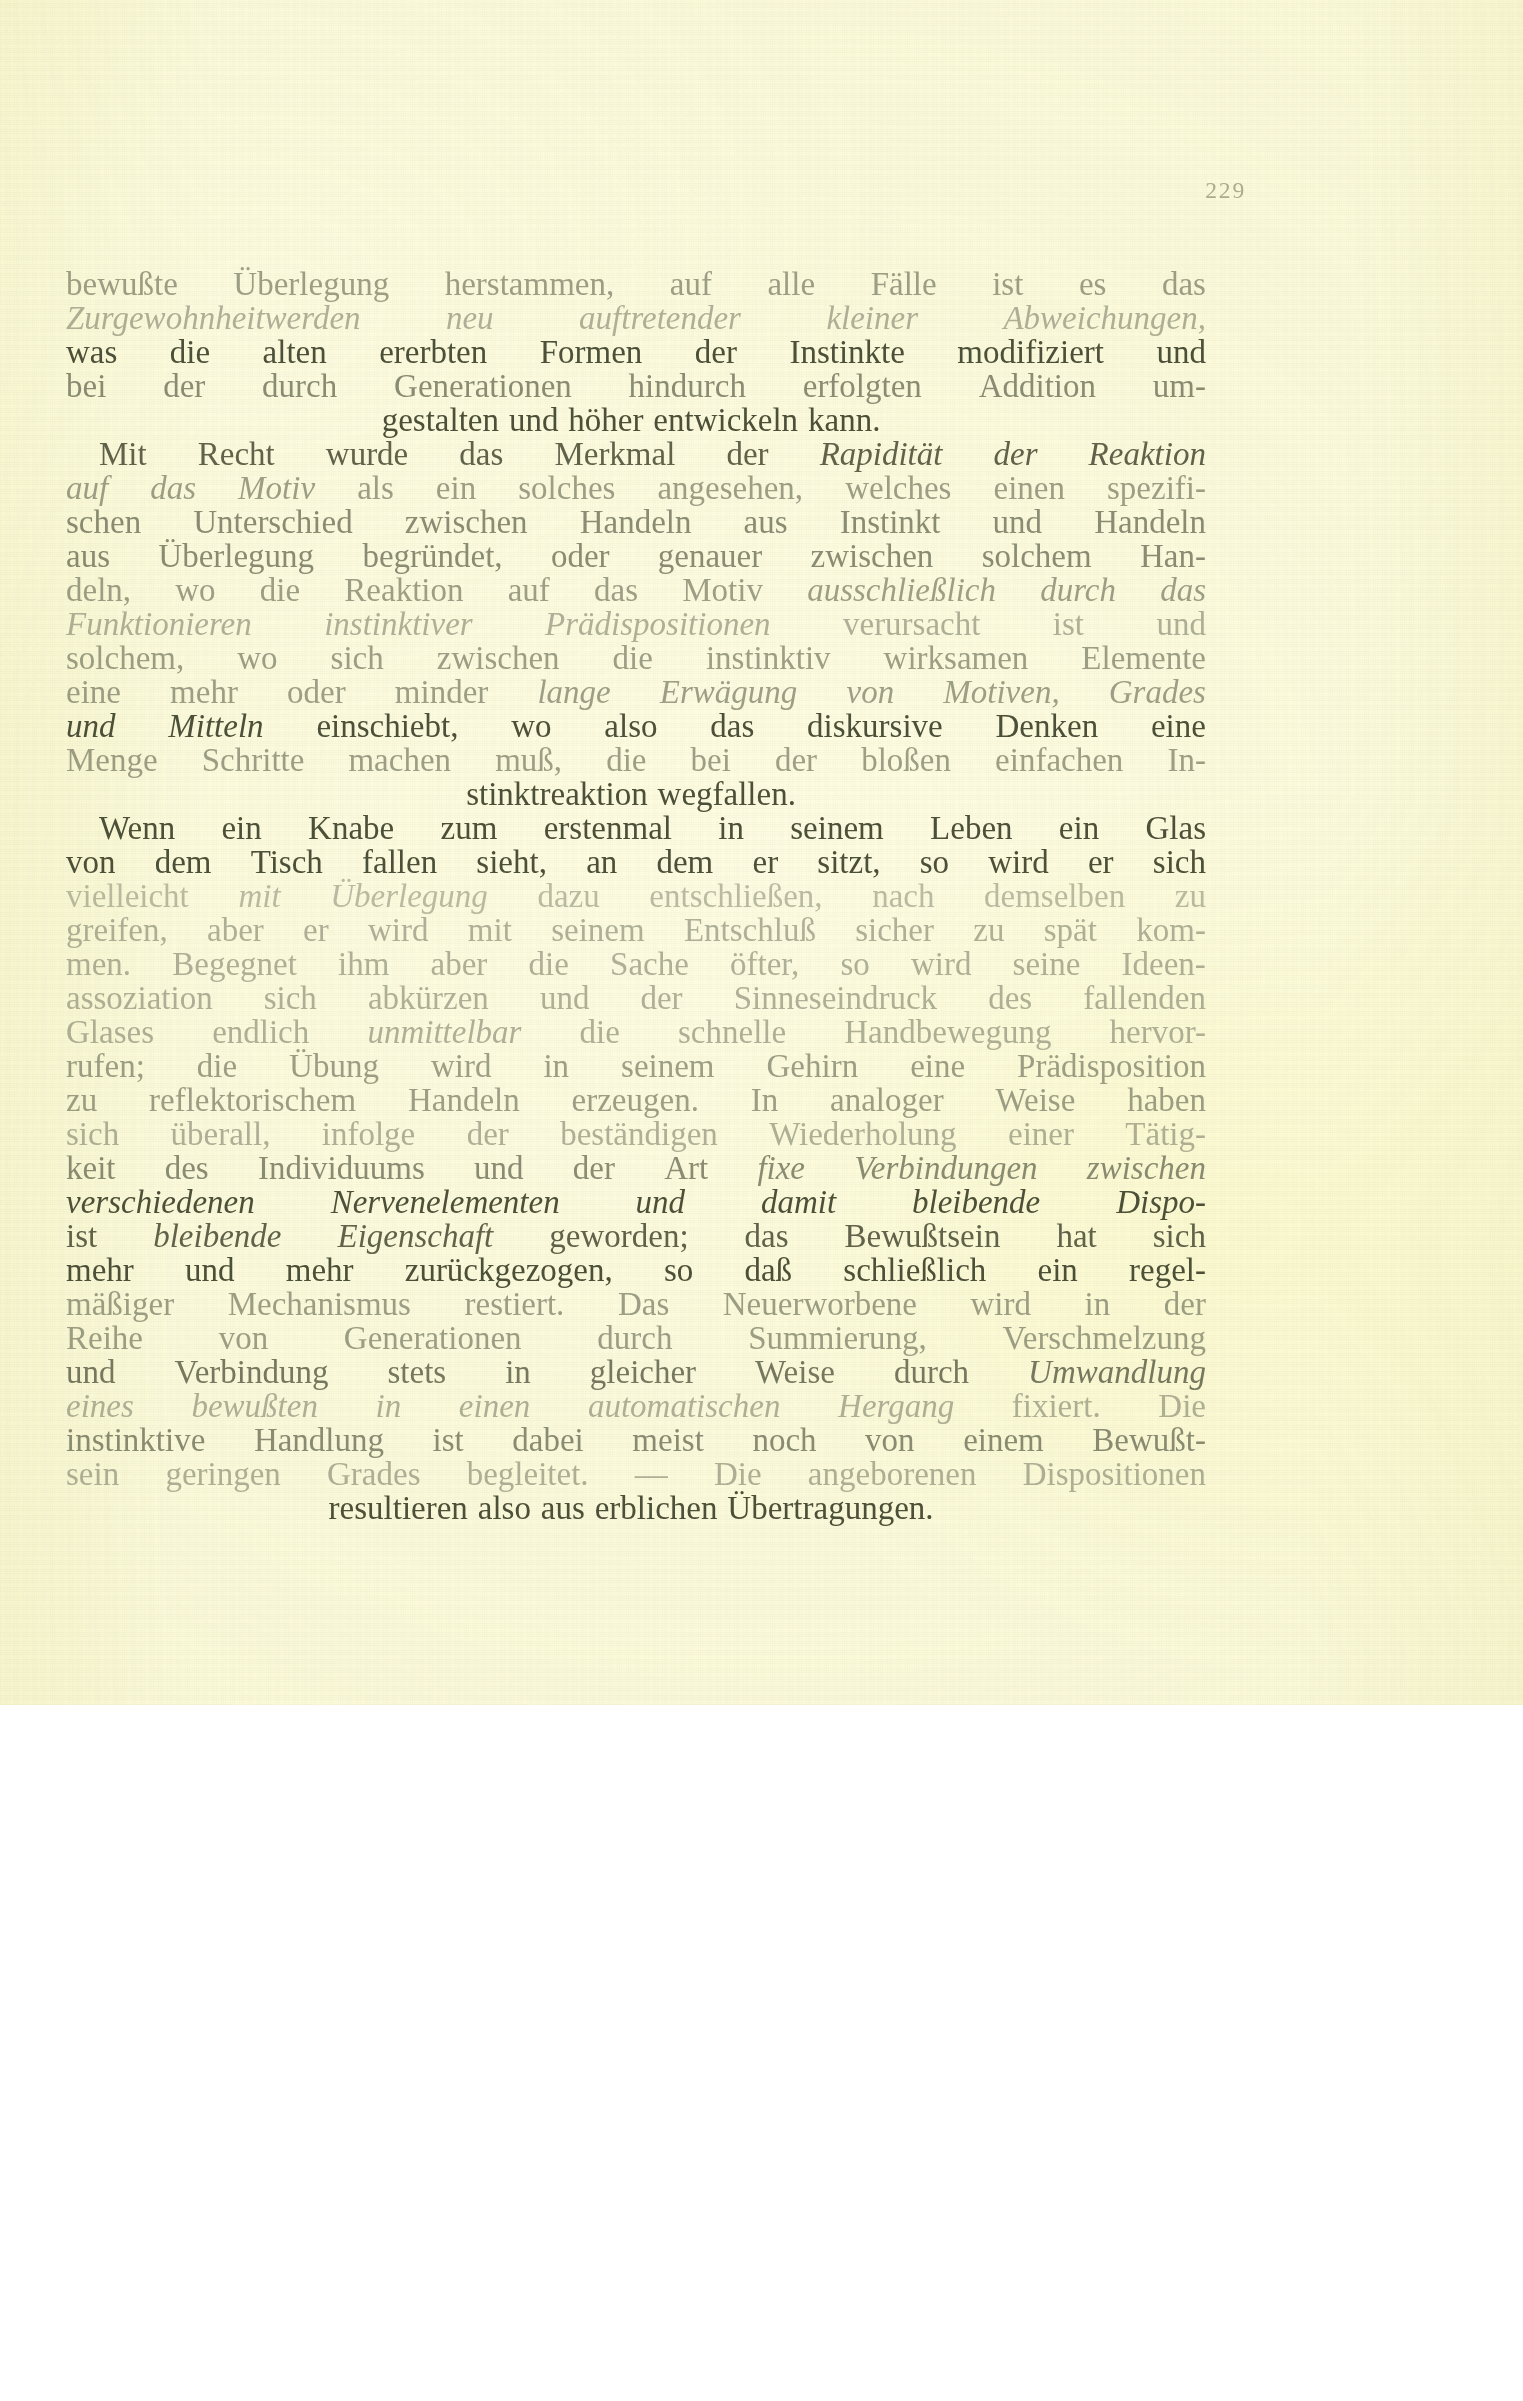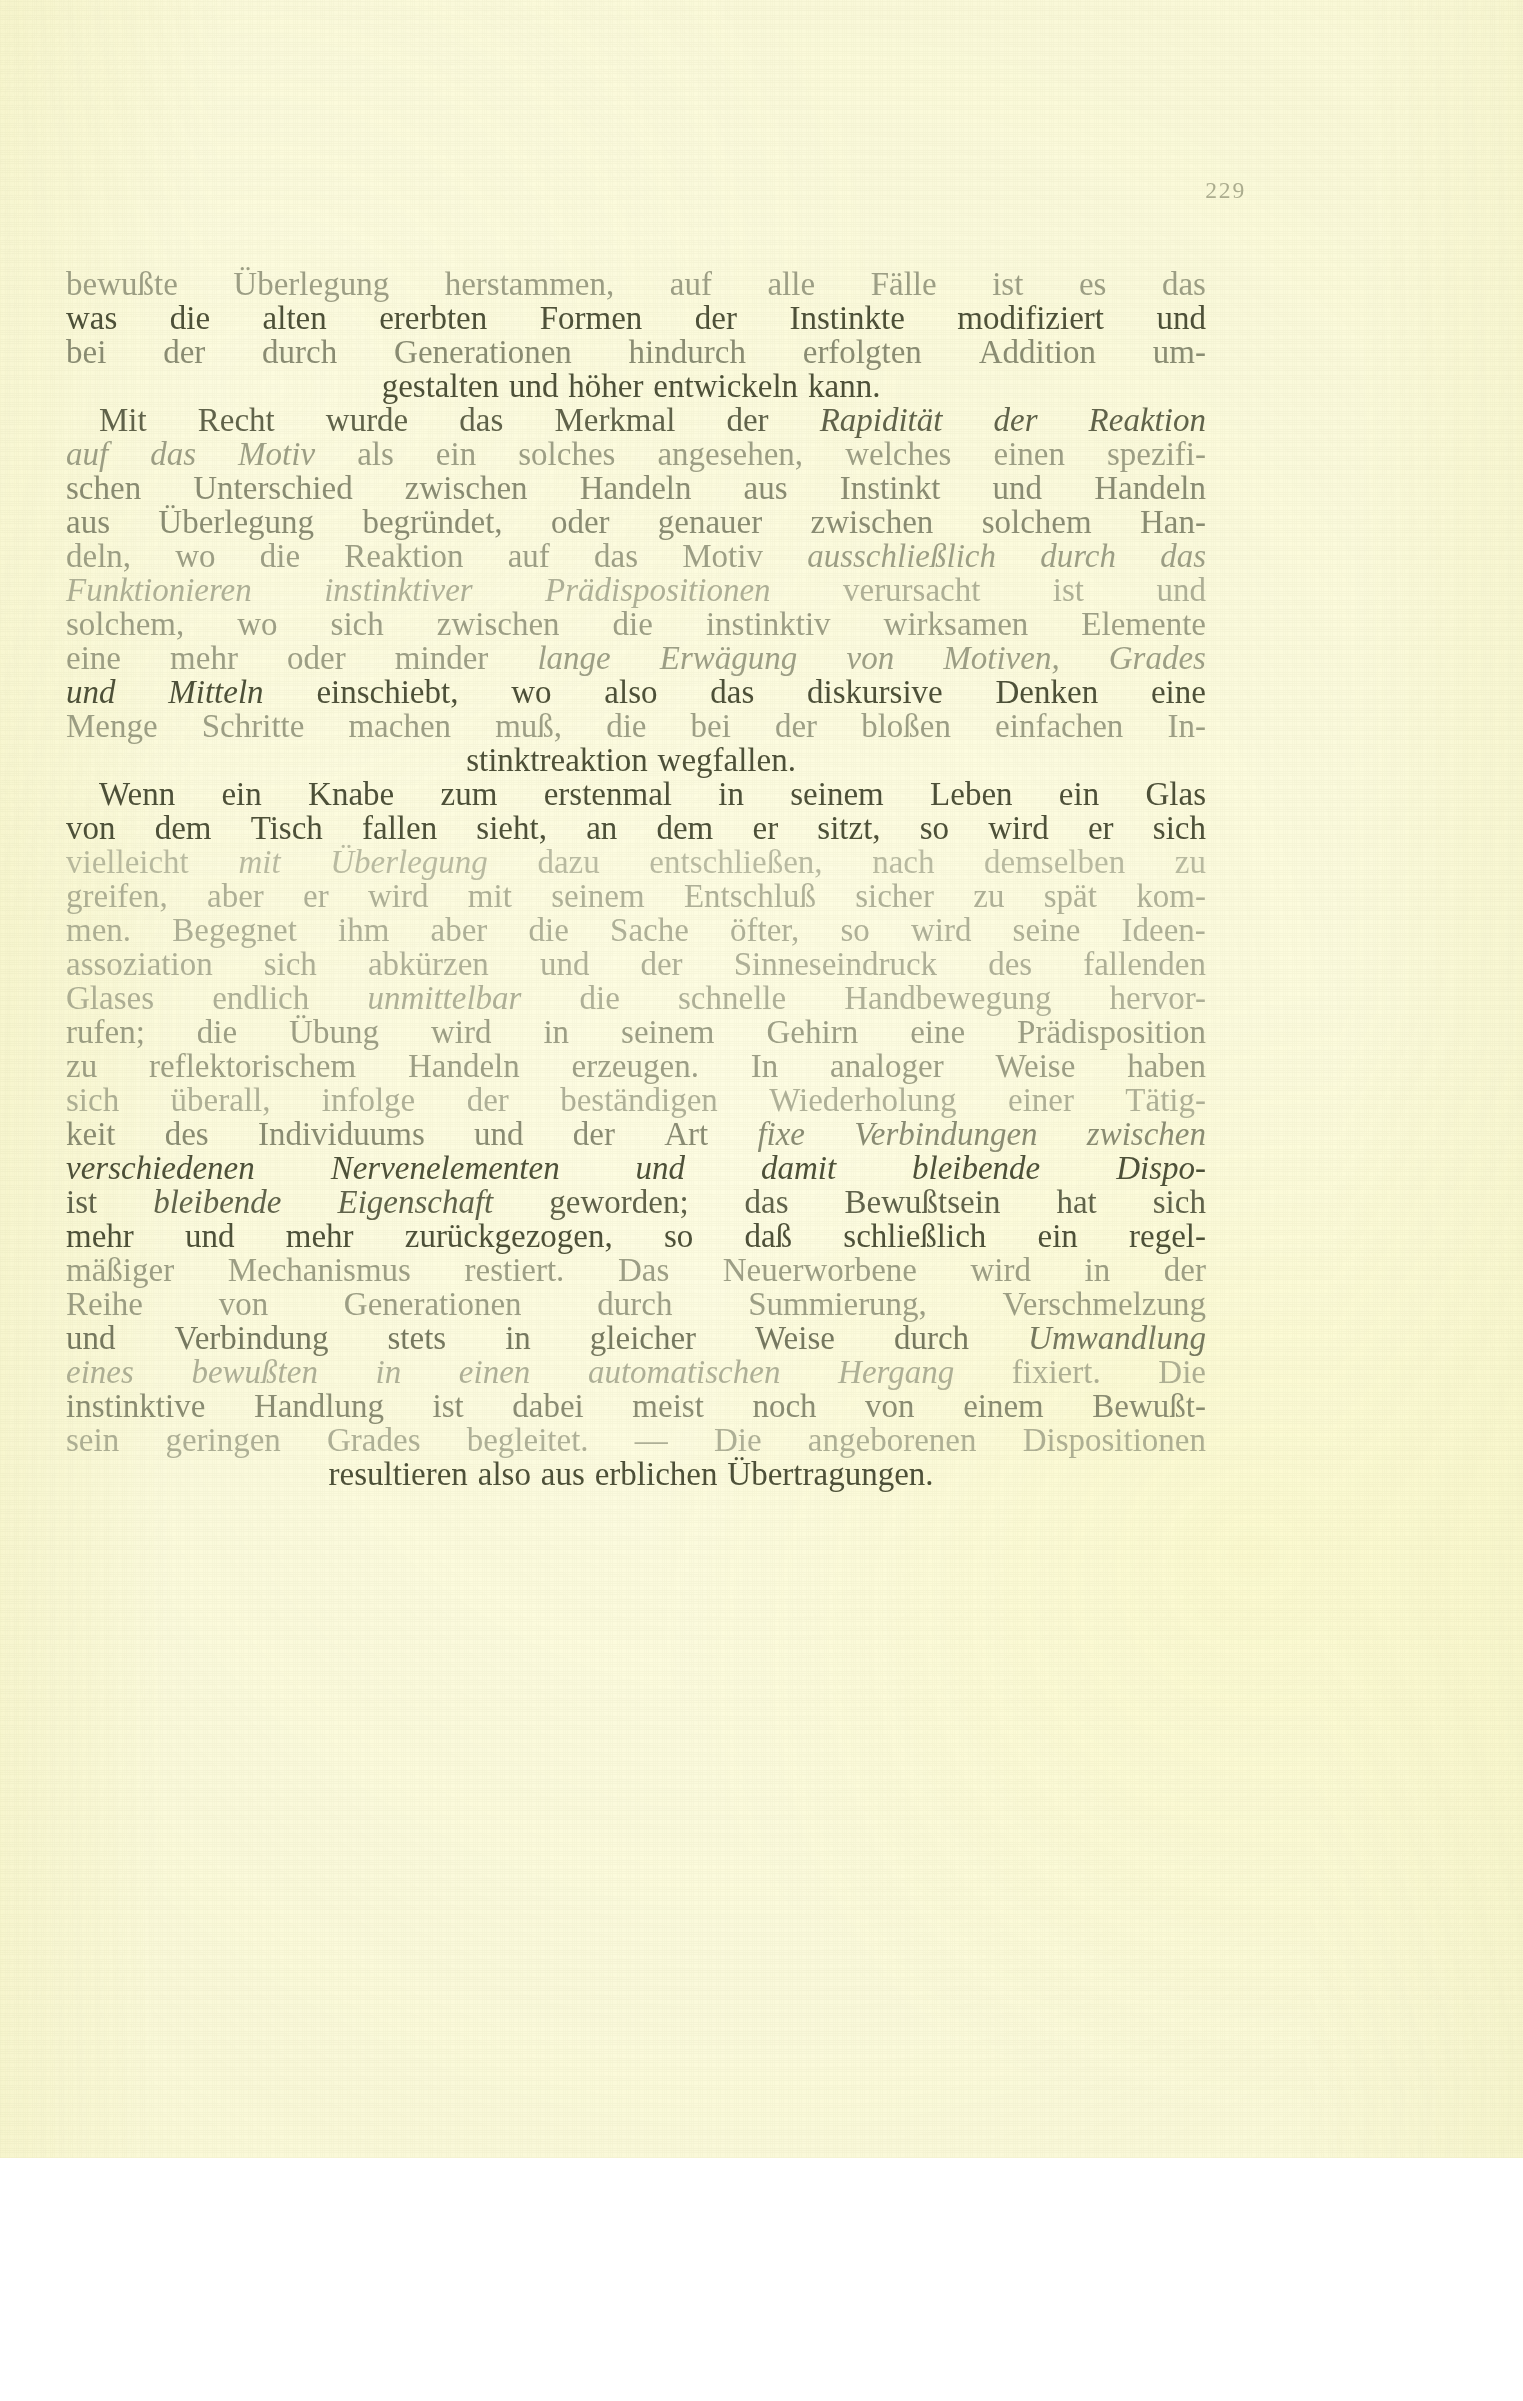--- a/index.html
+++ b/index.html
@@ -4,21 +4,21 @@
 <title>Scanned Page 229</title>
 <style>
   html, body {
     margin: 0;
     padding: 0;
     background: #ffffff;
   }
   #page {
     position: relative;
     width: 1524px;
-    height: 2158px;
+    height: 1705px;
     background: #fdfce2;
     overflow: hidden;
     font-family: "Liberation Serif", "DejaVu Serif", serif;
   }
   
   #paper-texture {
     position: absolute;
     inset: 0;
     pointer-events: none;
     background:
@@ -106,20 +106,29 @@
         <div class="just">
           <span>bewußte</span>
           <span>Überlegung</span>
           <span>herstammen,</span>
           <span>auf</span>
           <span>alle</span>
           <span>Fälle</span>
           <span>ist</span>
           <span>es</span>
           <span>das</span>
+        </div>
+      </div>
+      <div class="ln f50">
+        <div class="just">
+          <span class="it">Zurgewohnheitwerden</span>
+          <span class="it">neu</span>
+          <span class="it">auftretender</span>
+          <span class="it">kleiner</span>
+          <span class="it">Abweichungen,</span>
         </div>
       </div>
       <div class="ln f100">
         <div class="just">
           <span>was</span>
           <span>die</span>
           <span>alten</span>
           <span>ererbten</span>
           <span>Formen</span>
           <span>der</span>

